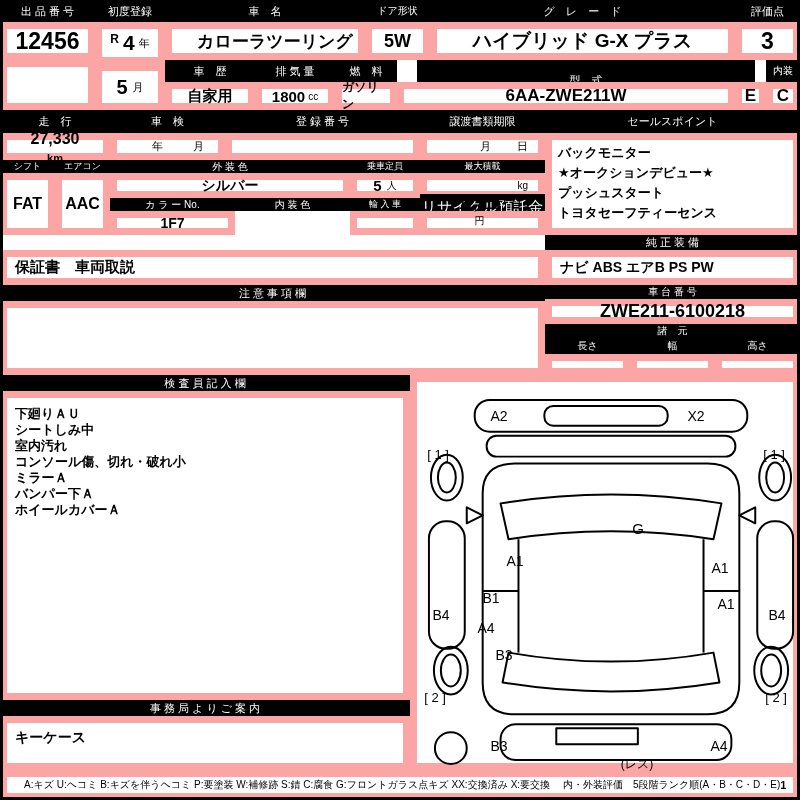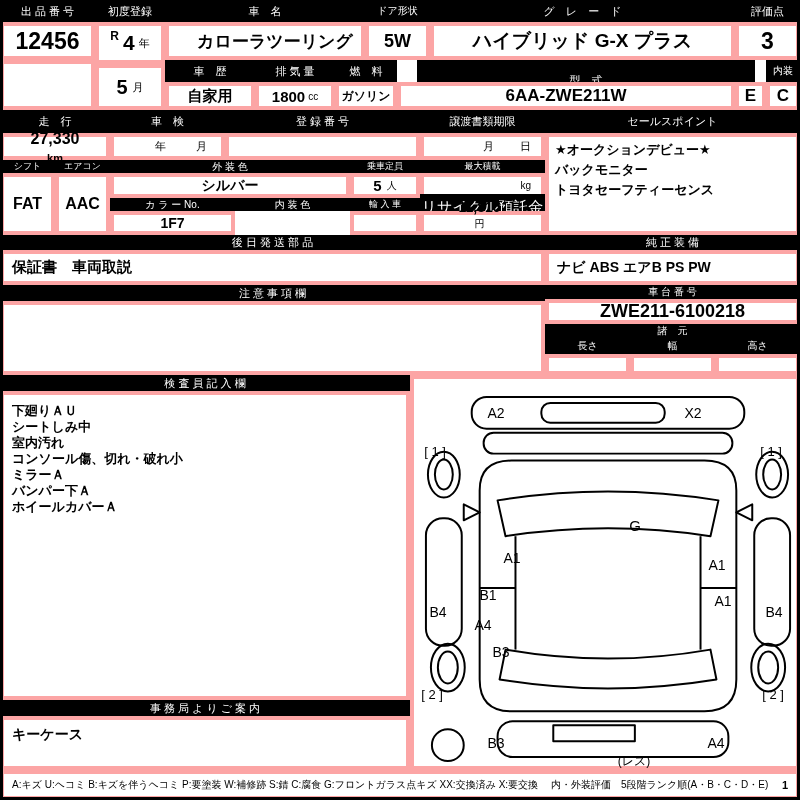--- a/index.html
+++ b/index.html
@@ -1,20 +1,20 @@
 <!DOCTYPE html>
 <html><head>
 <meta charset="utf-8">
 <style>
   * { margin:0; padding:0; box-sizing:border-box; }
   html,body { width:800px; height:800px; background:#fff; }
   .sheet { position:relative; width:800px; height:800px; background:#fff;
            font-family:"Liberation Sans","DejaVu Sans",sans-serif; color:#000; overflow:hidden; }
   .frame { position:absolute; inset:0; border:3px solid #000; pointer-events:none; z-index:40; }
-  .cell { position:absolute; border:4px solid #fca5a5; background:#fff; }
+  .cell { position:absolute; border:7px solid #fca5a5; background:#fff; }
   .hdr  { position:absolute; border:1px solid #000; background:#000; color:#fff;
           display:flex; align-items:center; justify-content:center;
           font-size:11px; white-space:nowrap; overflow:hidden; }
   .val  { display:flex; align-items:center; justify-content:center; font-weight:bold; }
   .valL { display:flex; align-items:center; justify-content:flex-start; font-weight:bold; }
   .valR { display:flex; align-items:center; justify-content:flex-end; }
   .blk  { display:block; }
   .unit { font-weight:normal; font-size:10px; }
   .marker { position:absolute; transform:translate(-50%,-50%); font-weight:normal;
             font-size:14px; white-space:nowrap; z-index:5; }
@@ -91,22 +91,23 @@
   <div class="cell val" style="left:225px;top:133px;width:195px;height:27px;"></div>
 
   <div class="hdr" style="left:420px;top:110px;width:125px;height:23px;font-size:11px;">譲渡書類期限</div>
   <div class="cell valR" style="left:420px;top:133px;width:125px;height:27px;gap:26px;padding-right:10px;font-size:11px;">
     <span>月</span>
     <span>日</span>
   </div>
 
   <div class="hdr" style="left:545px;top:110px;width:255px;height:23px;">セールスポイント</div>
   <div class="cell blk" style="left:545px;top:133px;width:255px;height:102px;padding:3px 6px;">
+    <div class="sales-line">バックモニター</div>
     <div class="sales-line">★オークションデビュー★</div>
-    <div class="sales-line">バックモニター</div>
+    <div class="sales-line">プッシュスタート</div>
     <div class="sales-line">トヨタセーフティーセンス</div>
   </div>
 
   <div class="hdr" style="left:0;top:160px;width:55px;height:13px;font-size:9px;">シフト</div>
   <div class="hdr" style="left:55px;top:160px;width:55px;height:13px;font-size:9px;">エアコン</div>
   <div class="cell val" style="left:0;top:173px;width:55px;height:62px;font-size:16px;">FAT</div>
   <div class="cell val" style="left:55px;top:173px;width:55px;height:62px;font-size:16px;">AAC</div>
 
   <div class="hdr" style="left:110px;top:160px;width:240px;height:13px;font-size:10px;">外 装 色</div>
   <div class="cell val" style="left:110px;top:173px;width:240px;height:25px;font-size:14px;">シルバー</div>
@@ -129,21 +130,20 @@
 
   <div class="hdr" style="left:350px;top:198px;width:70px;height:13px;font-size:9px;">輸 入 車</div>
   <div class="cell val" style="left:350px;top:211px;width:70px;height:24px;"></div>
 
   <div class="hdr" style="left:420px;top:194px;width:125px;height:26px;font-size:15px;">リサイクル預託金</div>
   <div class="cell valR" style="left:420px;top:211px;width:125px;height:24px;padding-right:6px;gap:2px;flex-direction:column;">
     <span style="font-size:14px;font-weight:bold;">11,810</span>
     <span class="unit">円</span>
   </div>
 
-  <div class="hdr" style="left:0;top:235px;width:545px;height:15px;">後 日 発 送 部 品</div>
   <div class="cell valL" style="left:0;top:250px;width:545px;height:35px;padding-left:8px;font-size:15px;">保証書　車両取説</div>
 
   <div class="hdr" style="left:545px;top:235px;width:255px;height:15px;">純 正 装 備</div>
   <div class="cell valL" style="left:545px;top:250px;width:255px;height:35px;padding-left:8px;font-size:14px;">ナビ ABS エアB PS PW</div>
 
   <div class="hdr" style="left:0;top:285px;width:545px;height:16px;">注 意 事 項 欄</div>
   <div class="cell valL" style="left:0;top:301px;width:545px;height:74px;padding-left:8px;"></div>
 
   <div class="hdr" style="left:545px;top:285px;width:255px;height:14px;font-size:10px;">車 台 番 号</div>
   <div class="cell val" style="left:545px;top:299px;width:255px;height:25px;font-size:18px;">ZWE211-6100218</div>
@@ -213,17 +213,17 @@
     <span class="marker" style="left:69px;top:246px;">A4</span>
     <span class="marker" style="left:360px;top:233px;">B4</span>
     <span class="marker" style="left:87px;top:273px;">B3</span>
     <span class="marker" style="left:18px;top:315px;font-size:13px;">[ 2 ]</span>
     <span class="marker" style="left:359px;top:315px;font-size:13px;">[ 2 ]</span>
     <span class="marker" style="left:82px;top:364px;">B3</span>
     <span class="marker" style="left:302px;top:364px;">A4</span>
     <span class="marker" style="left:220px;top:382px;font-size:12px;">(レス)</span>
   </div>
 
-  <div class="cell" style="left:0;top:770px;width:800px;height:30px;display:flex;align-items:center;justify-content:space-between;padding:0 8px;">
+  <div class="cell" style="left:0;top:770px;width:800px;height:30px;display:flex;align-items:center;justify-content:space-between;padding:0 17px;">
     <span style="font-size:10px;white-space:nowrap;">A:キズ U:ヘコミ B:キズを伴うヘコミ P:要塗装 W:補修跡 S:錆 C:腐食 G:フロントガラス点キズ XX:交換済み X:要交換　 内・外装評価　5段階ランク順(A・B・C・D・E)</span>
     <span style="font-size:11px;font-weight:bold;">1</span>
   </div>
 </div>
 
 </body></html>

